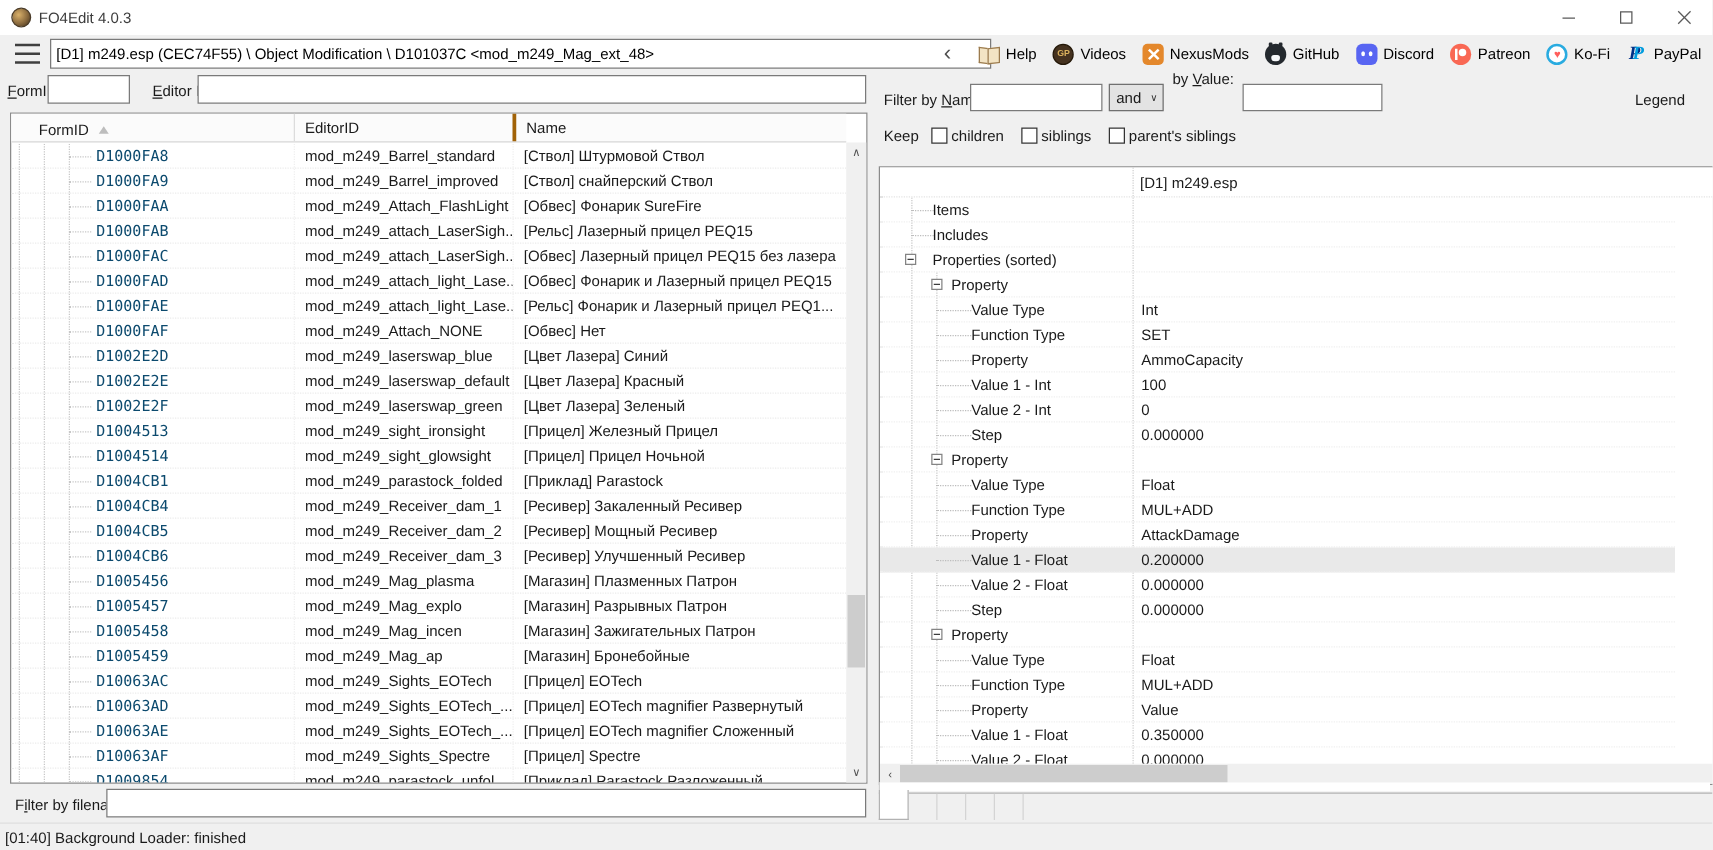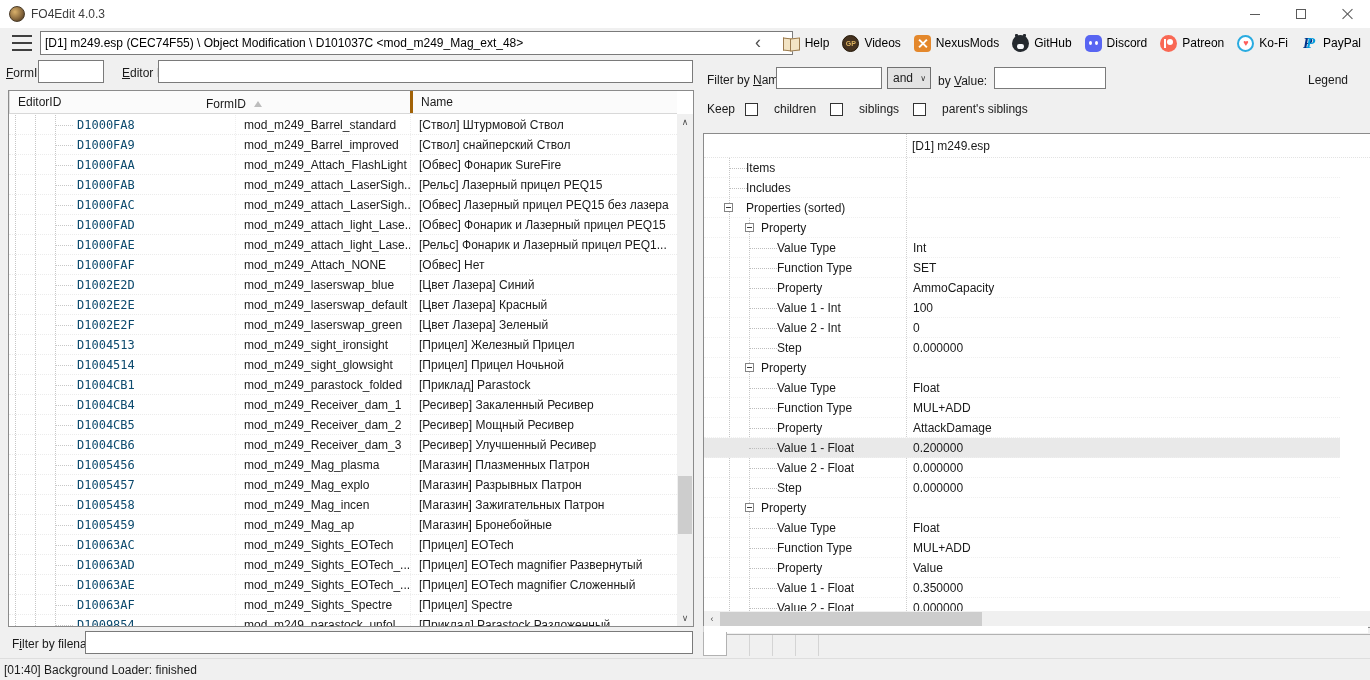--- a/index.html
+++ b/index.html
@@ -58,21 +58,21 @@
   #editorid-input{position:absolute;left:158px;top:60px;width:535px;height:23px}
 
   
   #rf-name-input{position:absolute;left:776px;top:67px;width:106px;height:22px}
   #rf-value-input{position:absolute;left:994px;top:67px;width:112px;height:22px}
   .combo{position:absolute;left:887px;top:67px;width:44px;height:22px;background:#e3e3e3;border:1px solid #707070;display:flex;align-items:center;cursor:pointer}
   .combo .cval{flex:1;padding-left:5px}
   .combo .chev{padding-right:4px;font-size:8px;color:#333}
   .keeprow{position:absolute;left:707px;top:101px;height:16px;display:flex;align-items:center;gap:14px}
   .keeplbl{margin-right:-4px}
-  .kcb{display:flex;align-items:flex-end;gap:16px;cursor:pointer}
+  .kcb{display:flex;align-items:flex-start;gap:3px;cursor:pointer}
   .cbbox{width:13px;height:13px;background:#fff;border:1px solid #333;flex:none}
 
   
   .leftpanel{position:absolute;left:8px;top:90px;width:686px;height:537px;background:#fff;border:1px solid #8b8b8b}
   .lheader{position:absolute;left:0;top:0;right:16px;height:23px;background:#fbfbfb;border-bottom:1px solid #d8d8d8;display:flex}
   .lh{padding:4px 0 0 8px;overflow:hidden;white-space:nowrap}
   .lh1{width:226px;padding-left:22px;display:flex;align-items:center;gap:8px}
   .lh2{width:175px;border-left:1px solid #dcdcdc}
   .lh3{flex:1;border-left:3px solid #a16207}
   .sortasc{width:0;height:0;border-left:4px solid transparent;border-right:4px solid transparent;border-bottom:6px solid #bdbdbd;display:inline-block}
@@ -198,21 +198,21 @@
 <input id="formid-input" value="" style="">
 <span class="lbl" style="left:122px;top:66px"><u>E</u>ditor ID</span>
 <input id="editorid-input" value="" style="">
 
 <span class="lbl" style="left:707px;top:73px">Filter by <u>N</u>ame:</span>
 <input id="rf-name-input" value="" style="">
 <div class="combo">
   <span class="cval">and</span>
   <span class="chev">∨</span>
 </div>
-<span class="lbl" style="left:938px;top:74px">by <u>V</u>alue:</span>
+<span class="lbl" style="left:938px;top:56px">by <u>V</u>alue:</span>
 <input id="rf-value-input" value="" style="">
 <span class="lbl" style="left:1308px;top:73px">Legend</span>
 <div class="keeprow">
   <span class="keeplbl">Keep</span>
   <span style="display:flex;gap:14px">
       <label class="kcb">
     <span class="cbbox"></span>
     <span>children</span>
   </label>
       <label class="kcb">
@@ -221,25 +221,25 @@
   </label>
       <label class="kcb">
     <span class="cbbox"></span>
     <span>parent's siblings</span>
   </label>
     </span>
 </div>
 
 <div class="leftpanel">
   <div class="lheader">
-    <div class="lh lh2">EditorID</div>
     <div class="lh lh1">
       <span>FormID</span>
       <span class="sortasc"></span>
     </div>
+    <div class="lh lh2">EditorID</div>
     <div class="lh lh3">Name</div>
   </div>
   <div class="lrows">
     <span class="vg" style="left:6px"></span>
     <span class="vg" style="left:26px"></span>
     <span class="vg" style="left:46px"></span>
   <div class="lrow">
     <div class="c-form">
       <span class="fid">D1000FA8</span>
     </div>

